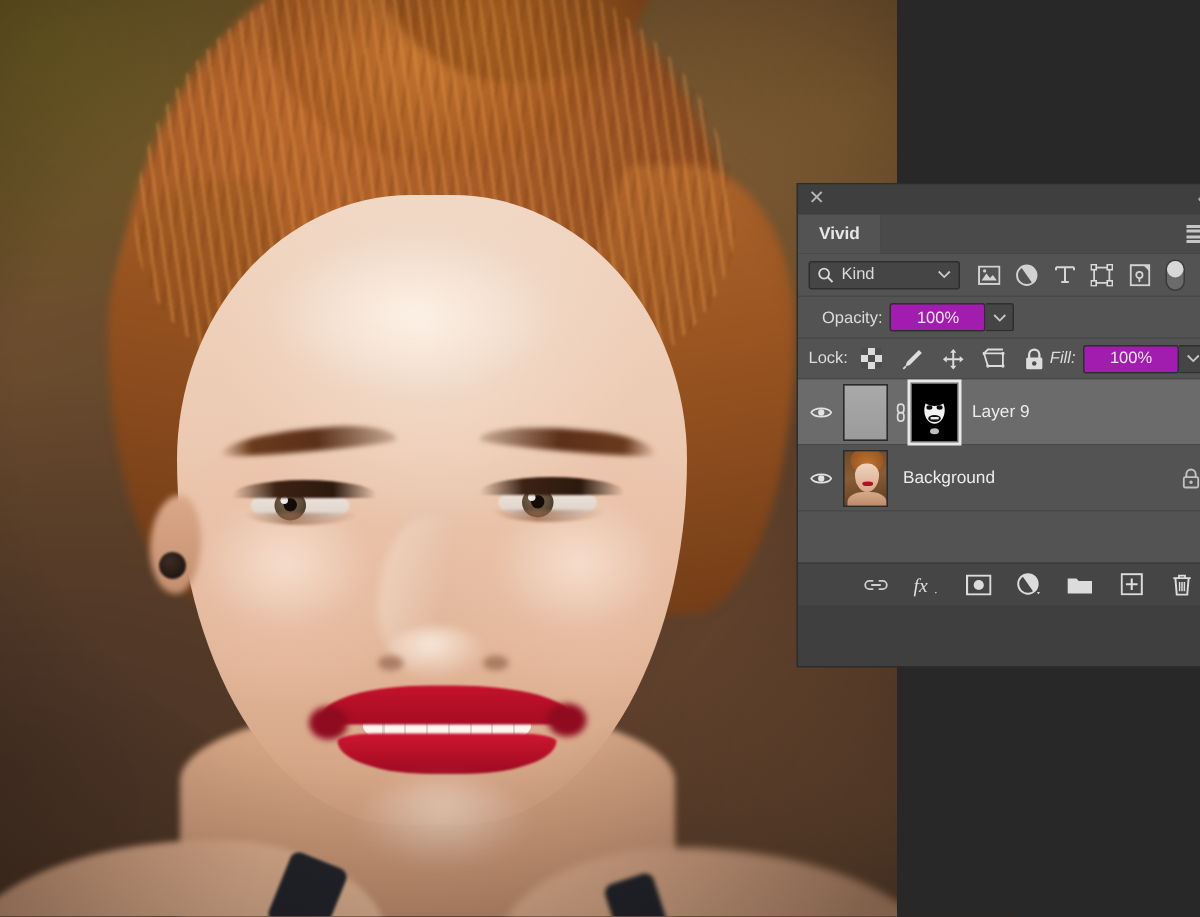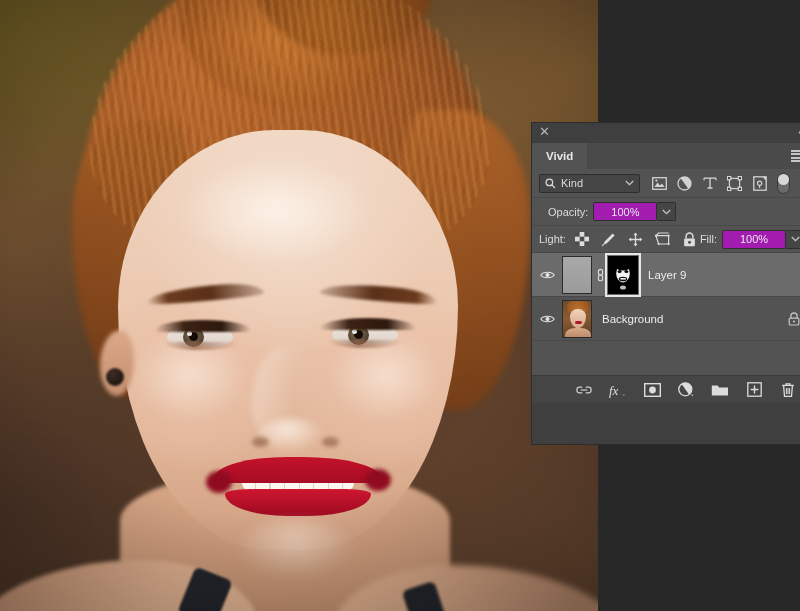--- a/index.html
+++ b/index.html
@@ -321,21 +321,21 @@
     width: 19px; height: 19px; background: #454545; border: 1px solid #2e2e2e;
     border-left: none; border-radius: 0 2px 2px 0;
     display: flex; align-items: center; justify-content: center; cursor: pointer; color:#c8c8c8;
   }
 
   
   .lock-row { display: flex; align-items: center; height: 26px; padding: 0 7px; background:#535353; }
   .lock-label { font-size: 11px; color: #dcdcdc; margin-right: 8px; }
   .lock-icons { display: flex; align-items: center; gap: 11px; }
   .li { width: 16px; height: 16px; display: flex; align-items: center; justify-content: center; cursor: pointer; color:#d7d7d7; }
-  .fill-label { margin-left: auto; font-size: 11px; color: #dcdcdc; }
+  .fill-label { margin-left: auto; font-size: 11px; color: #dcdcdc; font-style: italic; }
 
   
   .layer-list { background: #535353; }
   .layer-row {
     display: flex; align-items: center; height: 44px;
     border-bottom: 1px solid #484848; position: relative; cursor: pointer;
   }
   .layer-row.selected { background: #6b6b6b; }
   .eye-cell { width: 30px; display: flex; align-items: center; justify-content: center; cursor: pointer; }
   .thumb-img {
@@ -538,21 +538,21 @@
         <div class="num-caret">
           <svg width="9" height="6" viewBox="0 0 9 6">
               <path d="M0.8 1 L4.5 4.7 L8.2 1" fill="none" stroke="#c9c9c9" stroke-width="1.2"></path>
             </svg>
         </div>
       </div>
 
       <div class="sep"></div>
 
       <div class="lock-row">
-        <span class="lock-label">Light:</span>
+        <span class="lock-label">Lock:</span>
         <div class="lock-icons">
           <div class="li">
             <svg width="14" height="14" viewBox="0 0 14 14">
                 <rect width="14" height="14" fill="#dcdcdc"></rect>
                 <rect x="0" y="0" width="4.66" height="4.66" fill="#4d4d4d"></rect>
                 <rect x="9.33" y="0" width="4.66" height="4.66" fill="#4d4d4d"></rect>
                 <rect x="4.66" y="4.66" width="4.66" height="4.66" fill="#4d4d4d"></rect>
                 <rect x="0" y="9.33" width="4.66" height="4.66" fill="#4d4d4d"></rect>
                 <rect x="9.33" y="9.33" width="4.66" height="4.66" fill="#4d4d4d"></rect>
               </svg>

